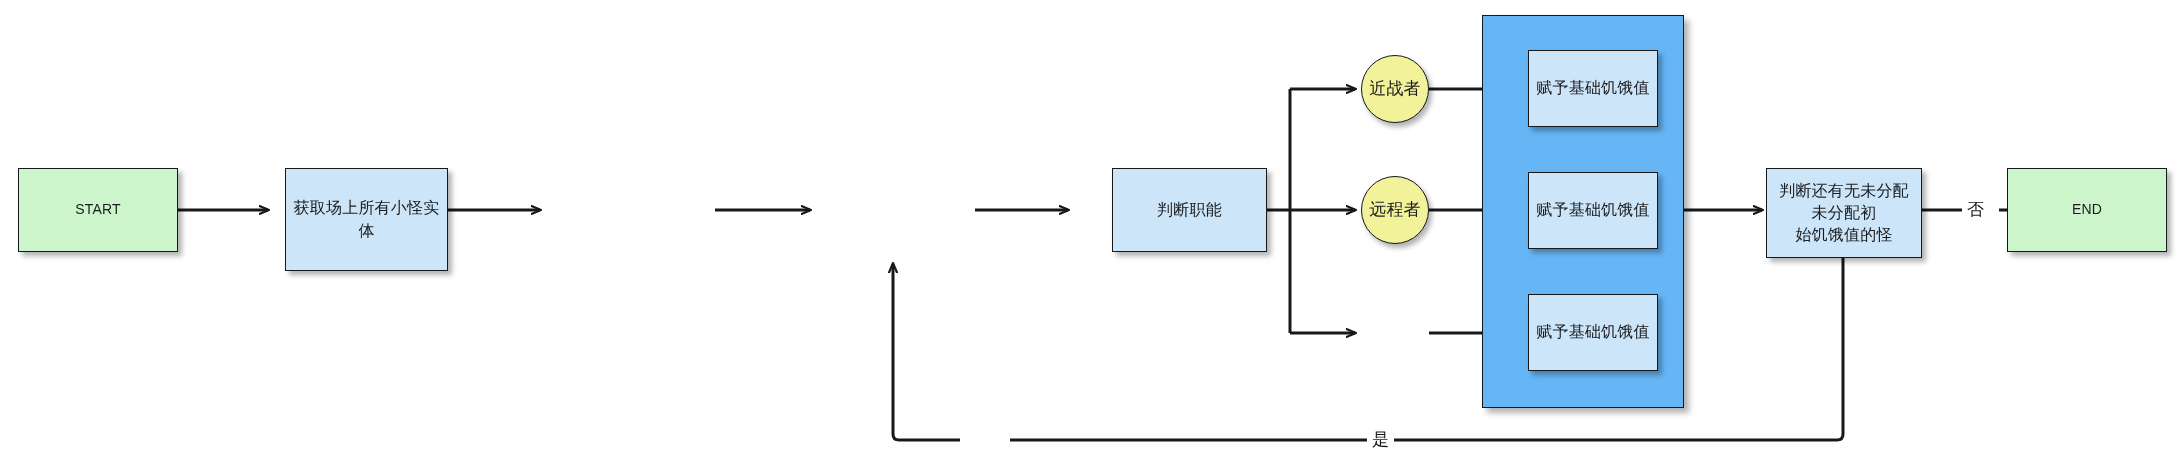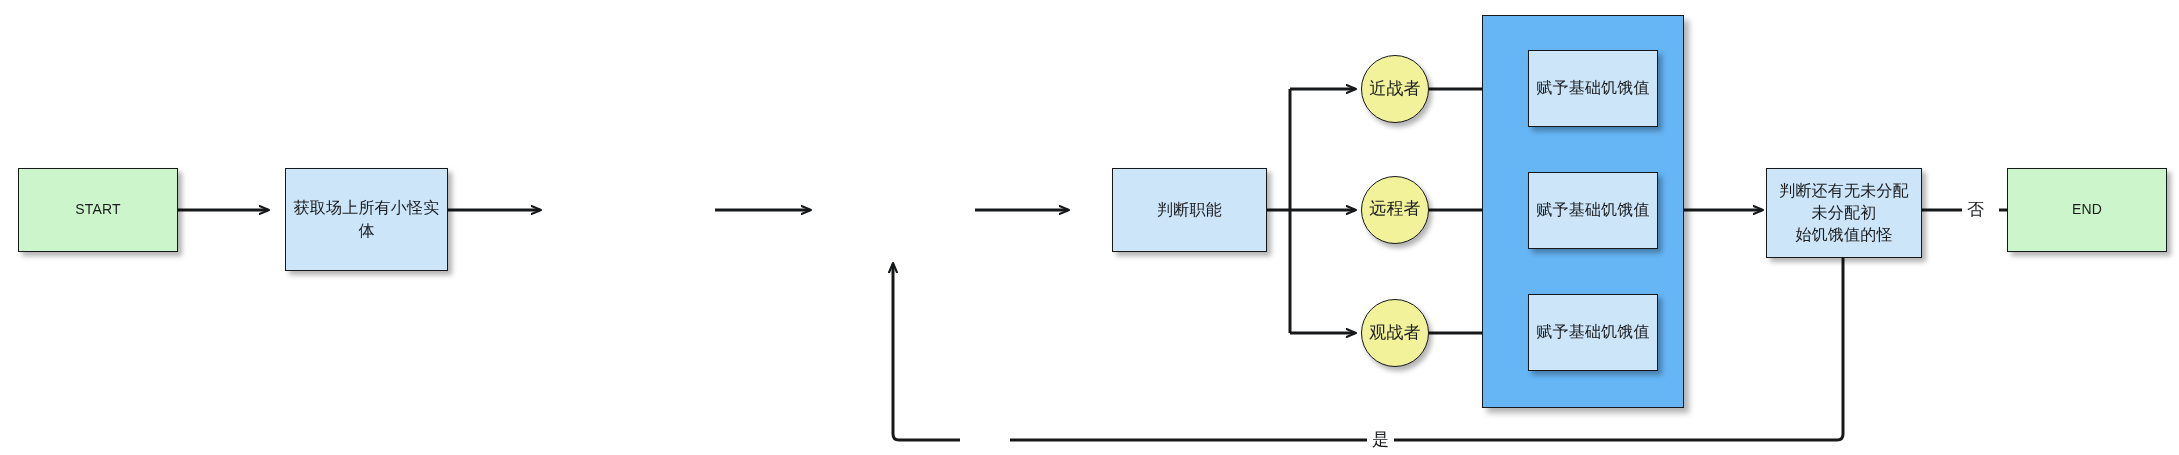--- a/index.html
+++ b/index.html
@@ -136,27 +136,24 @@
 
 
   <div class="node process" style="left:1080px; top:168px; width:155px; height:84px;margin-left:32px;">
     <span class="label">判断职能</span>
   </div>
 
   <div class="node circle" style="left:1361px; top:55px; width:68px; height:68px;">
     <span class="label">近战者</span>
   </div>
 
-  <div class="node circle" style="left:1361px; top:176px; width:68px; height:68px;font-family:Liberation Mono, monospace;">
+  <div class="node circle" style="left:1361px; top:176px; width:68px; height:68px;">
     <span class="label">远程者</span>
   </div>
 
-  <div class="node circle" style="left:1361px; top:299px; width:68px; height:68px;">
-    <span class="label">观战者</span>
-  </div>
 
   <div class="node process" style="left:1528px; top:50px; width:130px; height:77px;">
     <span class="label">赋予基础饥饿值</span>
   </div>
 
   <div class="node process" style="left:1528px; top:172px; width:130px; height:77px;">
     <span class="label">赋予基础饥饿值</span>
   </div>
 
   <div class="node process" style="left:1528px; top:294px; width:130px; height:77px;">

